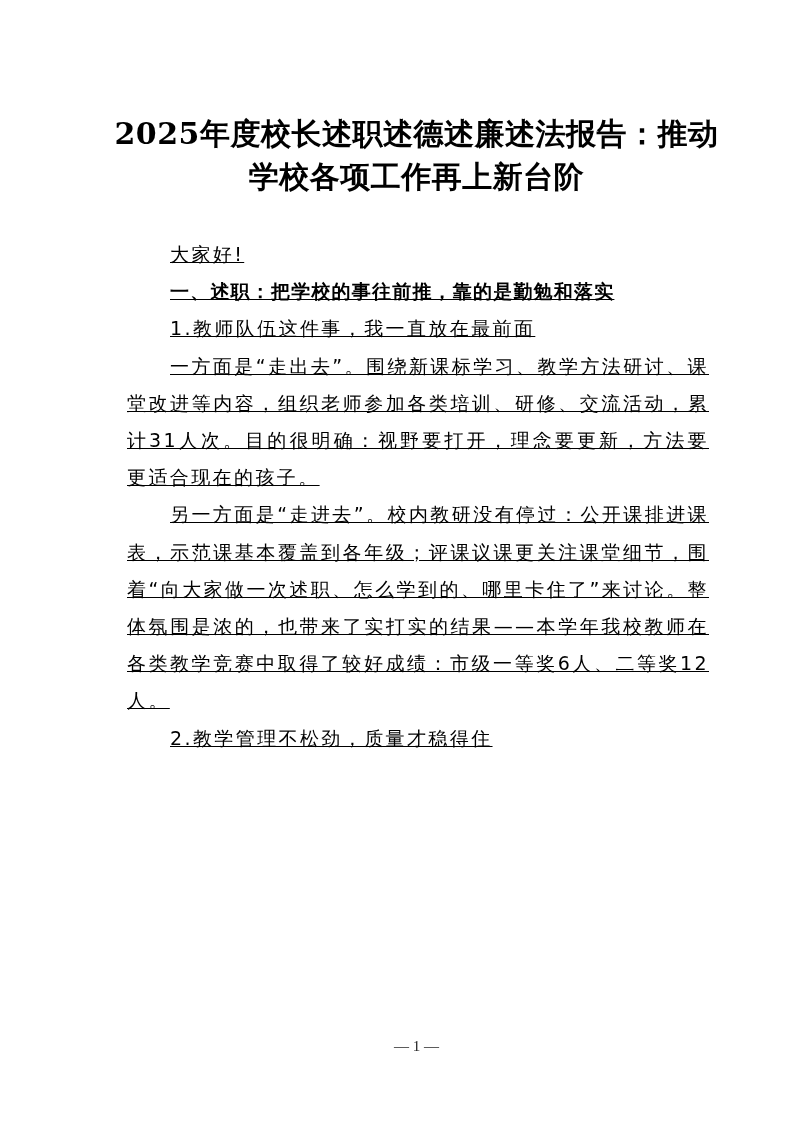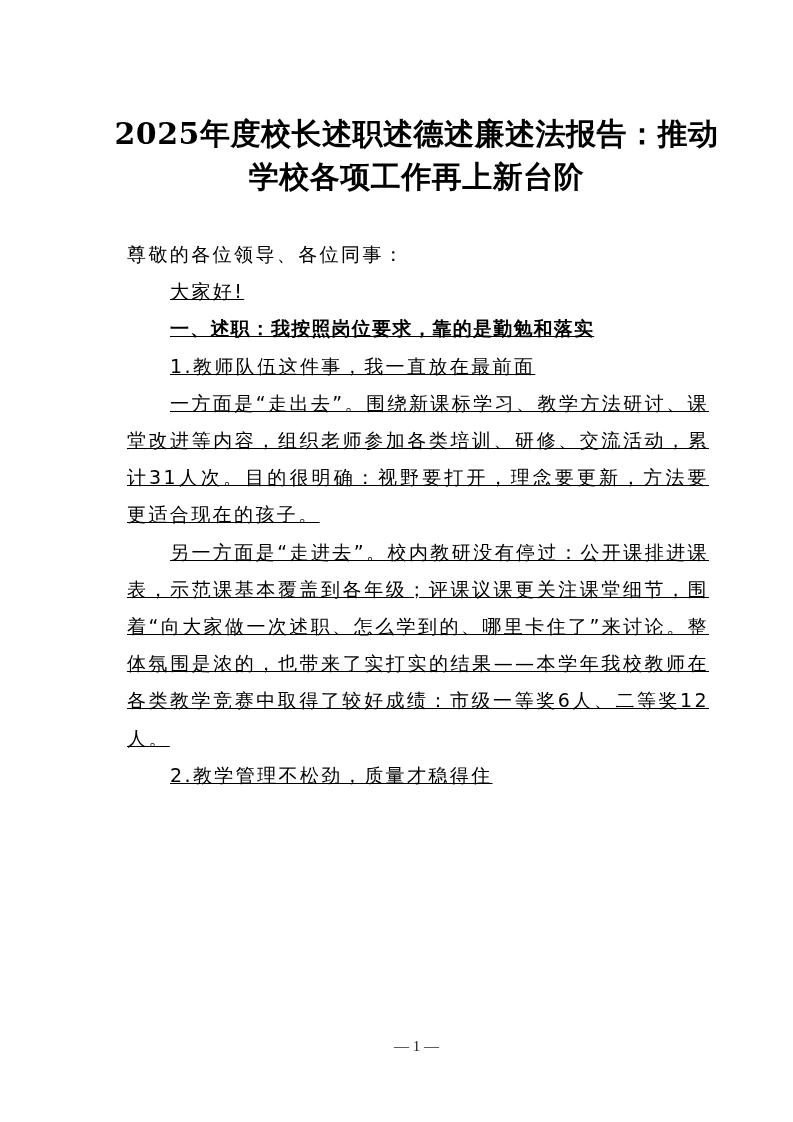--- a/index.html
+++ b/index.html
@@ -35,23 +35,22 @@
     }
   </style>
 </head>
 <body>
 
 <div class="page">
 
   <h1 class="title">2025年度校长述职述德述廉述法报告：推动学校各项工作再上新台阶</h1>
 
   <div class="body">
-    <p>尊敬的各位领导、各位同事：</p>
     <p class="indent">大家好!</p>
-    <p class="indent h1">一、述职：我按照岗位要求，靠的是勤勉和落实</p>
+    <p class="indent h1">一、述职：把学校的事往前推，靠的是勤勉和落实</p>
     <p class="indent">1.教师队伍这件事，我一直放在最前面</p>
     <p class="indent">一方面是“走出去”。围绕新课标学习、教学方法研讨、课堂改进等内容，组织老师参加各类培训、研修、交流活动，累计31人次。目的很明确：视野要打开，理念要更新，方法要更适合现在的孩子。</p>
     <p class="indent">另一方面是“走进去”。校内教研没有停过：公开课排进课表，示范课基本覆盖到各年级；评课议课更关注课堂细节，围着“向大家做一次述职、怎么学到的、哪里卡住了”来讨论。整体氛围是浓的，也带来了实打实的结果——本学年我校教师在各类教学竞赛中取得了较好成绩：市级一等奖6人、二等奖12人。</p>
     <p class="indent">2.教学管理不松劲，质量才稳得住</p>
   </div>
 
   <div class="pagenum">— 1 —</div>
 </div>
 
 </body></html>

